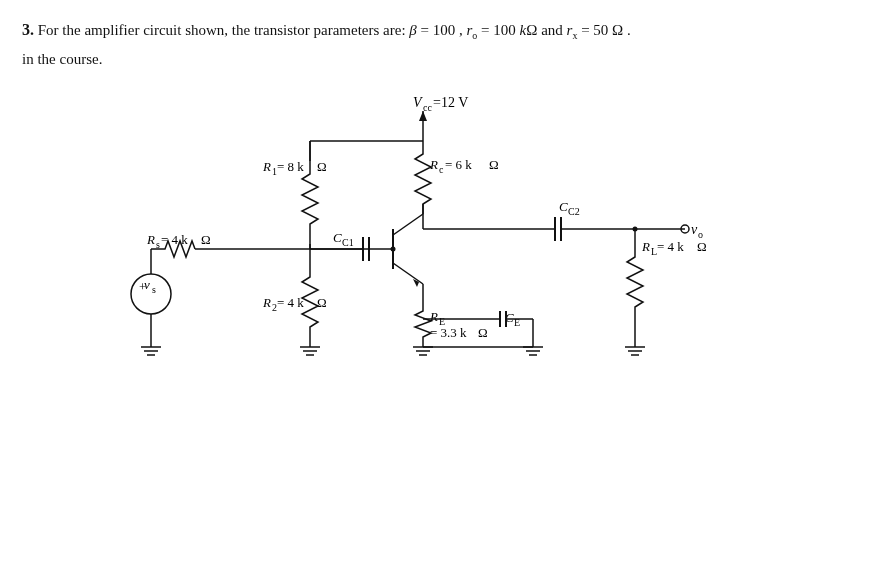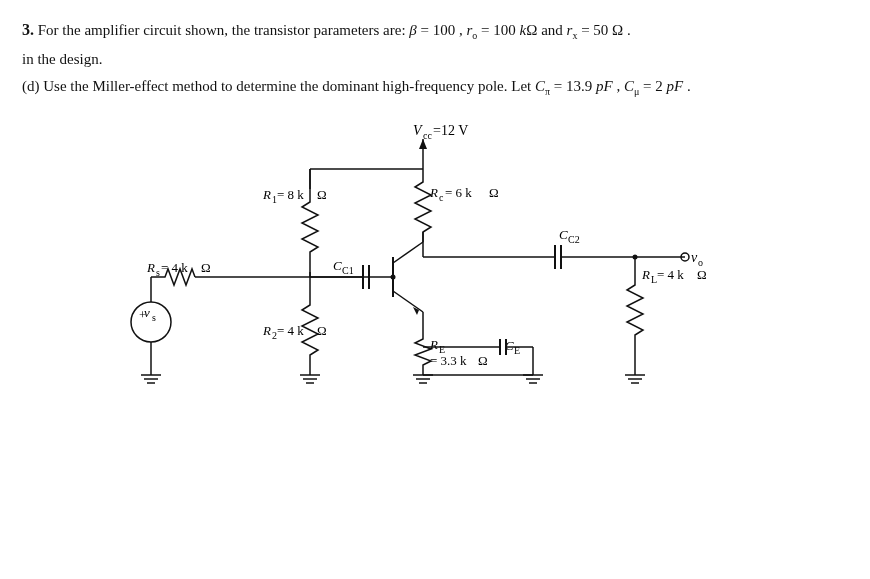--- a/index.html
+++ b/index.html
@@ -33,24 +33,21 @@
   </style>
 </head>
 <body>
 
 <div>
   <div class="line">
     <span class="problem-number">3.</span>
     For the amplifier circuit shown, the transistor parameters are: <i>β</i> = 100 , <i>r</i><sub>o</sub> = 100 <i>k</i>Ω and <i>r</i><sub>x</sub> = 50 Ω .
   </div>
   <div class="line">
-    in the design.
-  </div>
-  <div class="line">
-    (d) Use the Miller-effect method to determine the dominant high-frequency pole. Let <i>C</i><sub>π</sub> = 13.9 <i>pF</i> , <i>C</i><sub>μ</sub> = 2 <i>pF</i> .
+    in the course.
   </div>
 </div>
 
 <div class="circuit-area">
   <svg width="640" height="310" viewBox="0 0 640 310">
 
     <text x="298" y="18" font-size="14" font-style="italic">V</text>
     <text x="308" y="22" font-size="10">cc</text>
     <text x="318" y="18" font-size="14"> =12 V</text>
 

